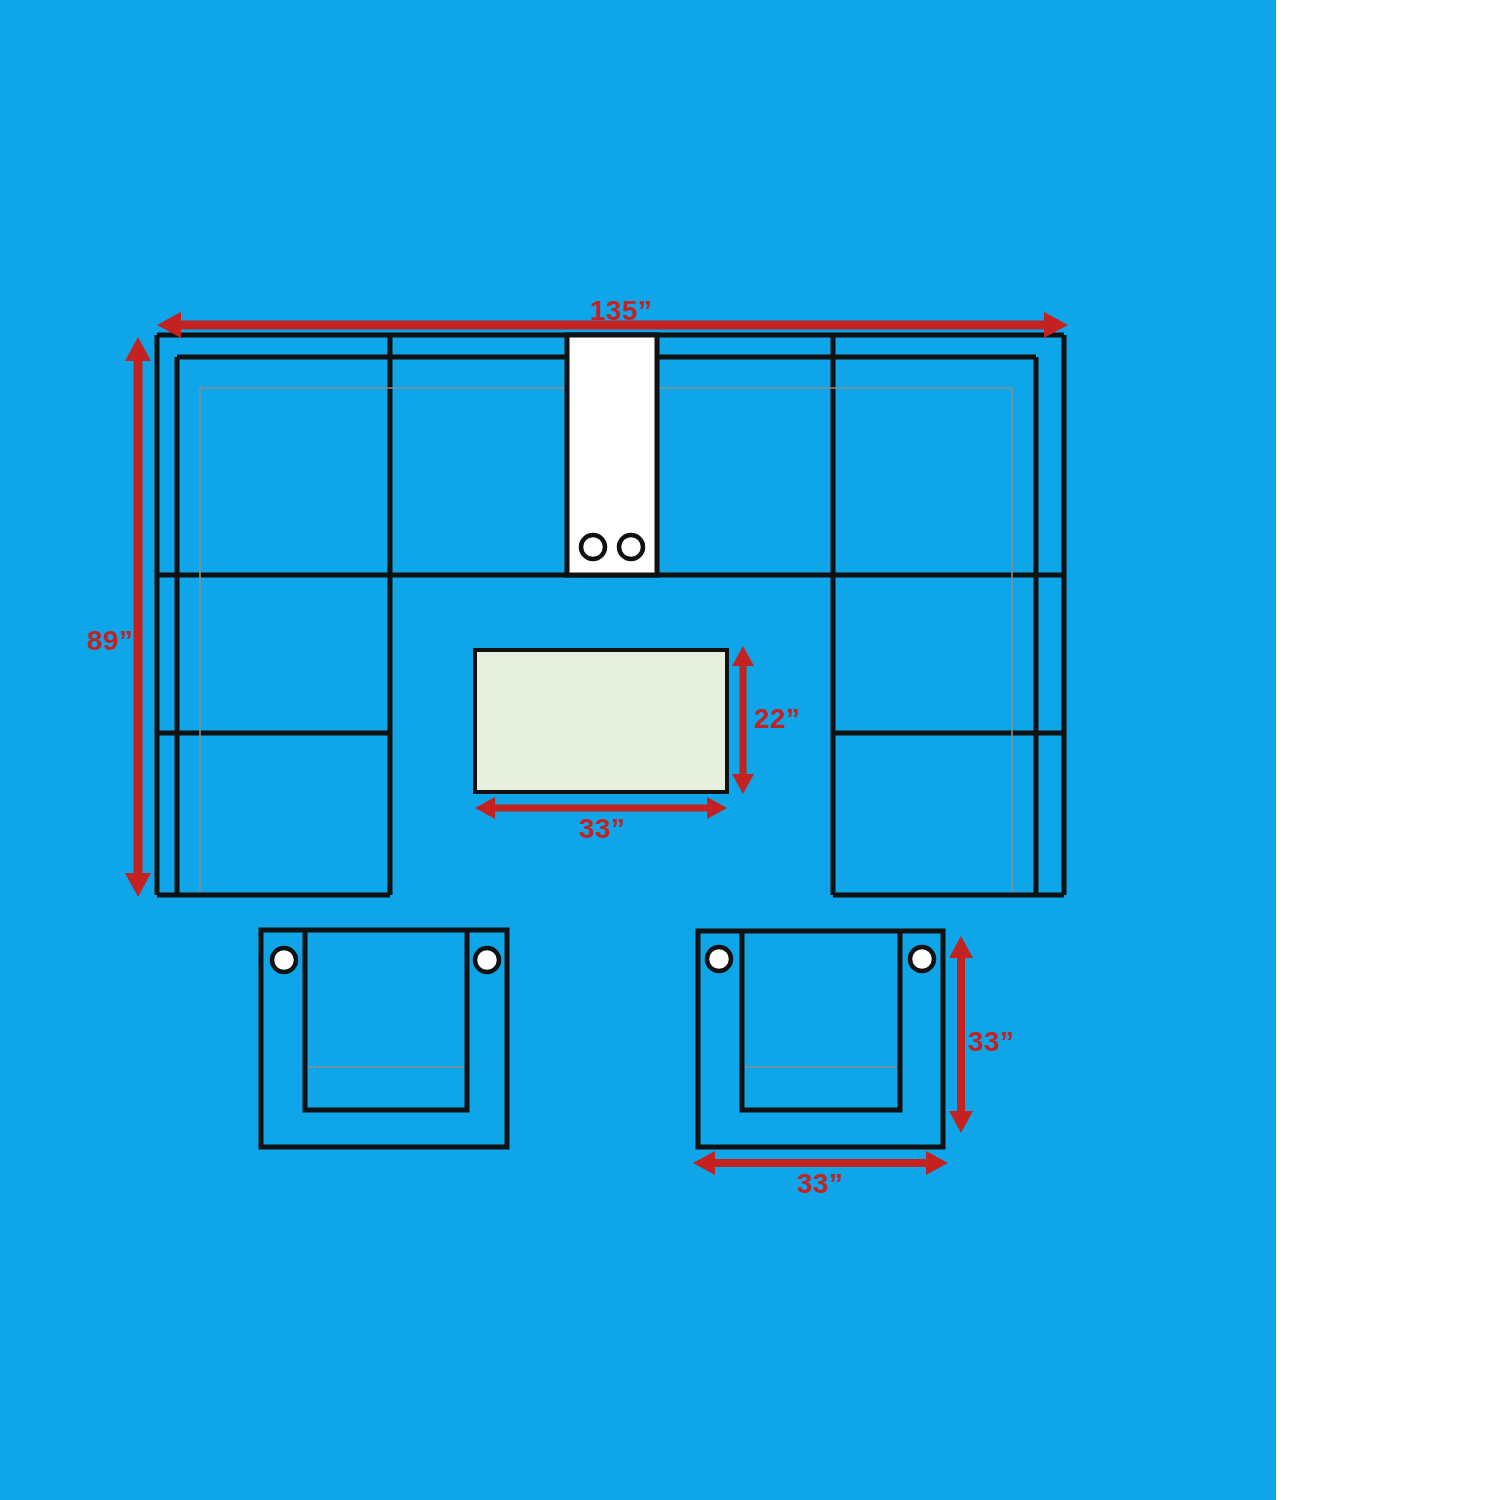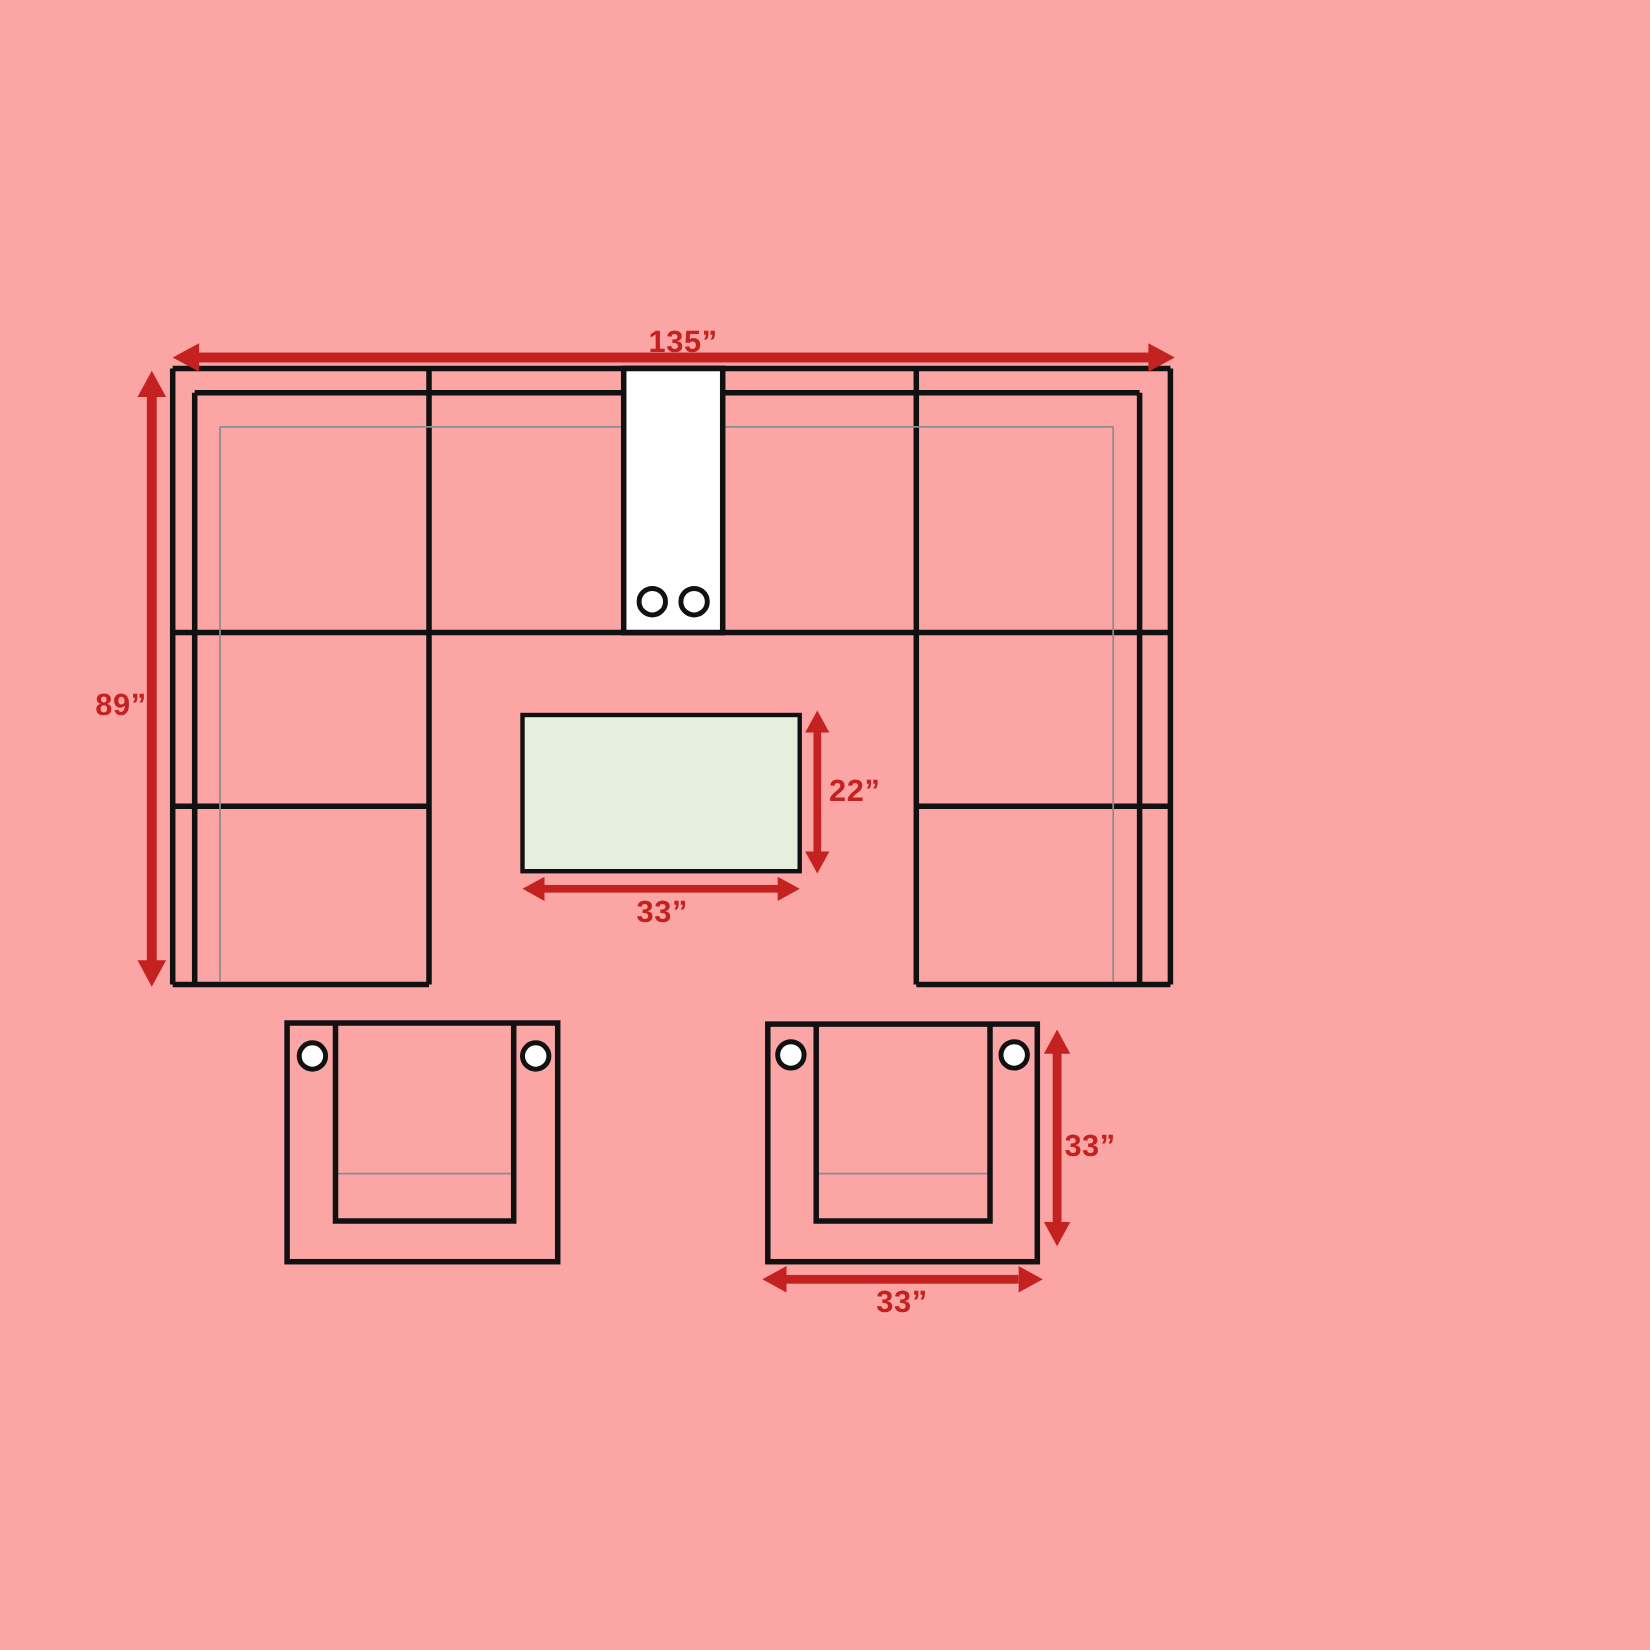--- a/index.html
+++ b/index.html
@@ -2,23 +2,23 @@
 <html><head>
 <meta charset="utf-8">
 <style>
   html, body {
     margin: 0;
     padding: 0;
     background: #ffffff;
   }
   .canvas {
     position: relative;
-    width: 1500px;
+    width: 1276px;
     height: 1500px;
-    background: #fca5a5;
+    background: #0ea5e9;
     overflow: hidden;
   }
   svg { display: block; }
   .dim-label {
     font-family: "Liberation Sans", "DejaVu Sans", sans-serif;
     font-weight: 700;
     font-size: 28px;
     letter-spacing: 0.5px;
   }
 </style>

